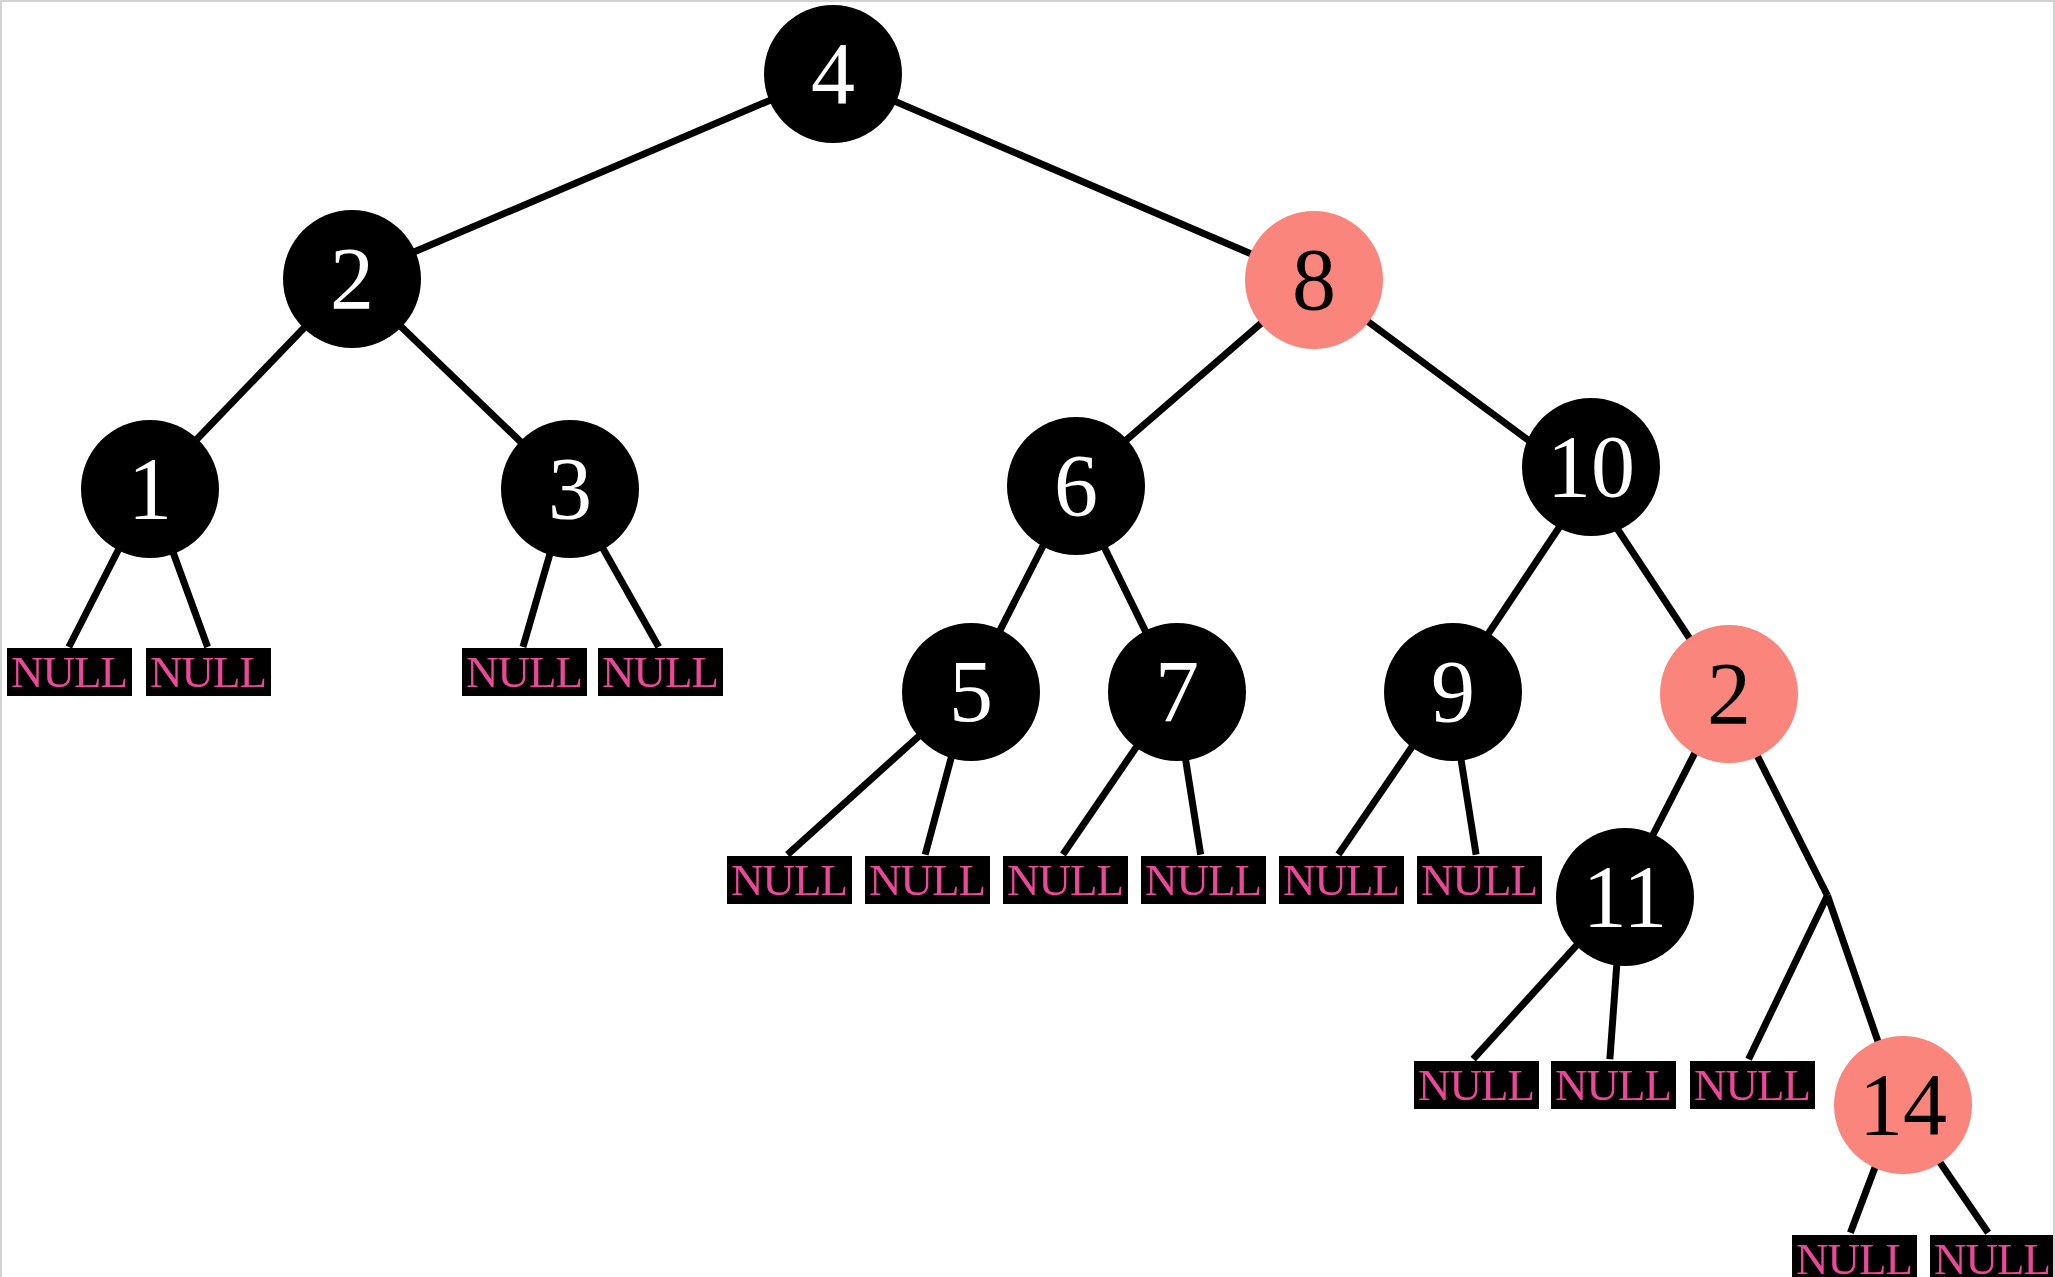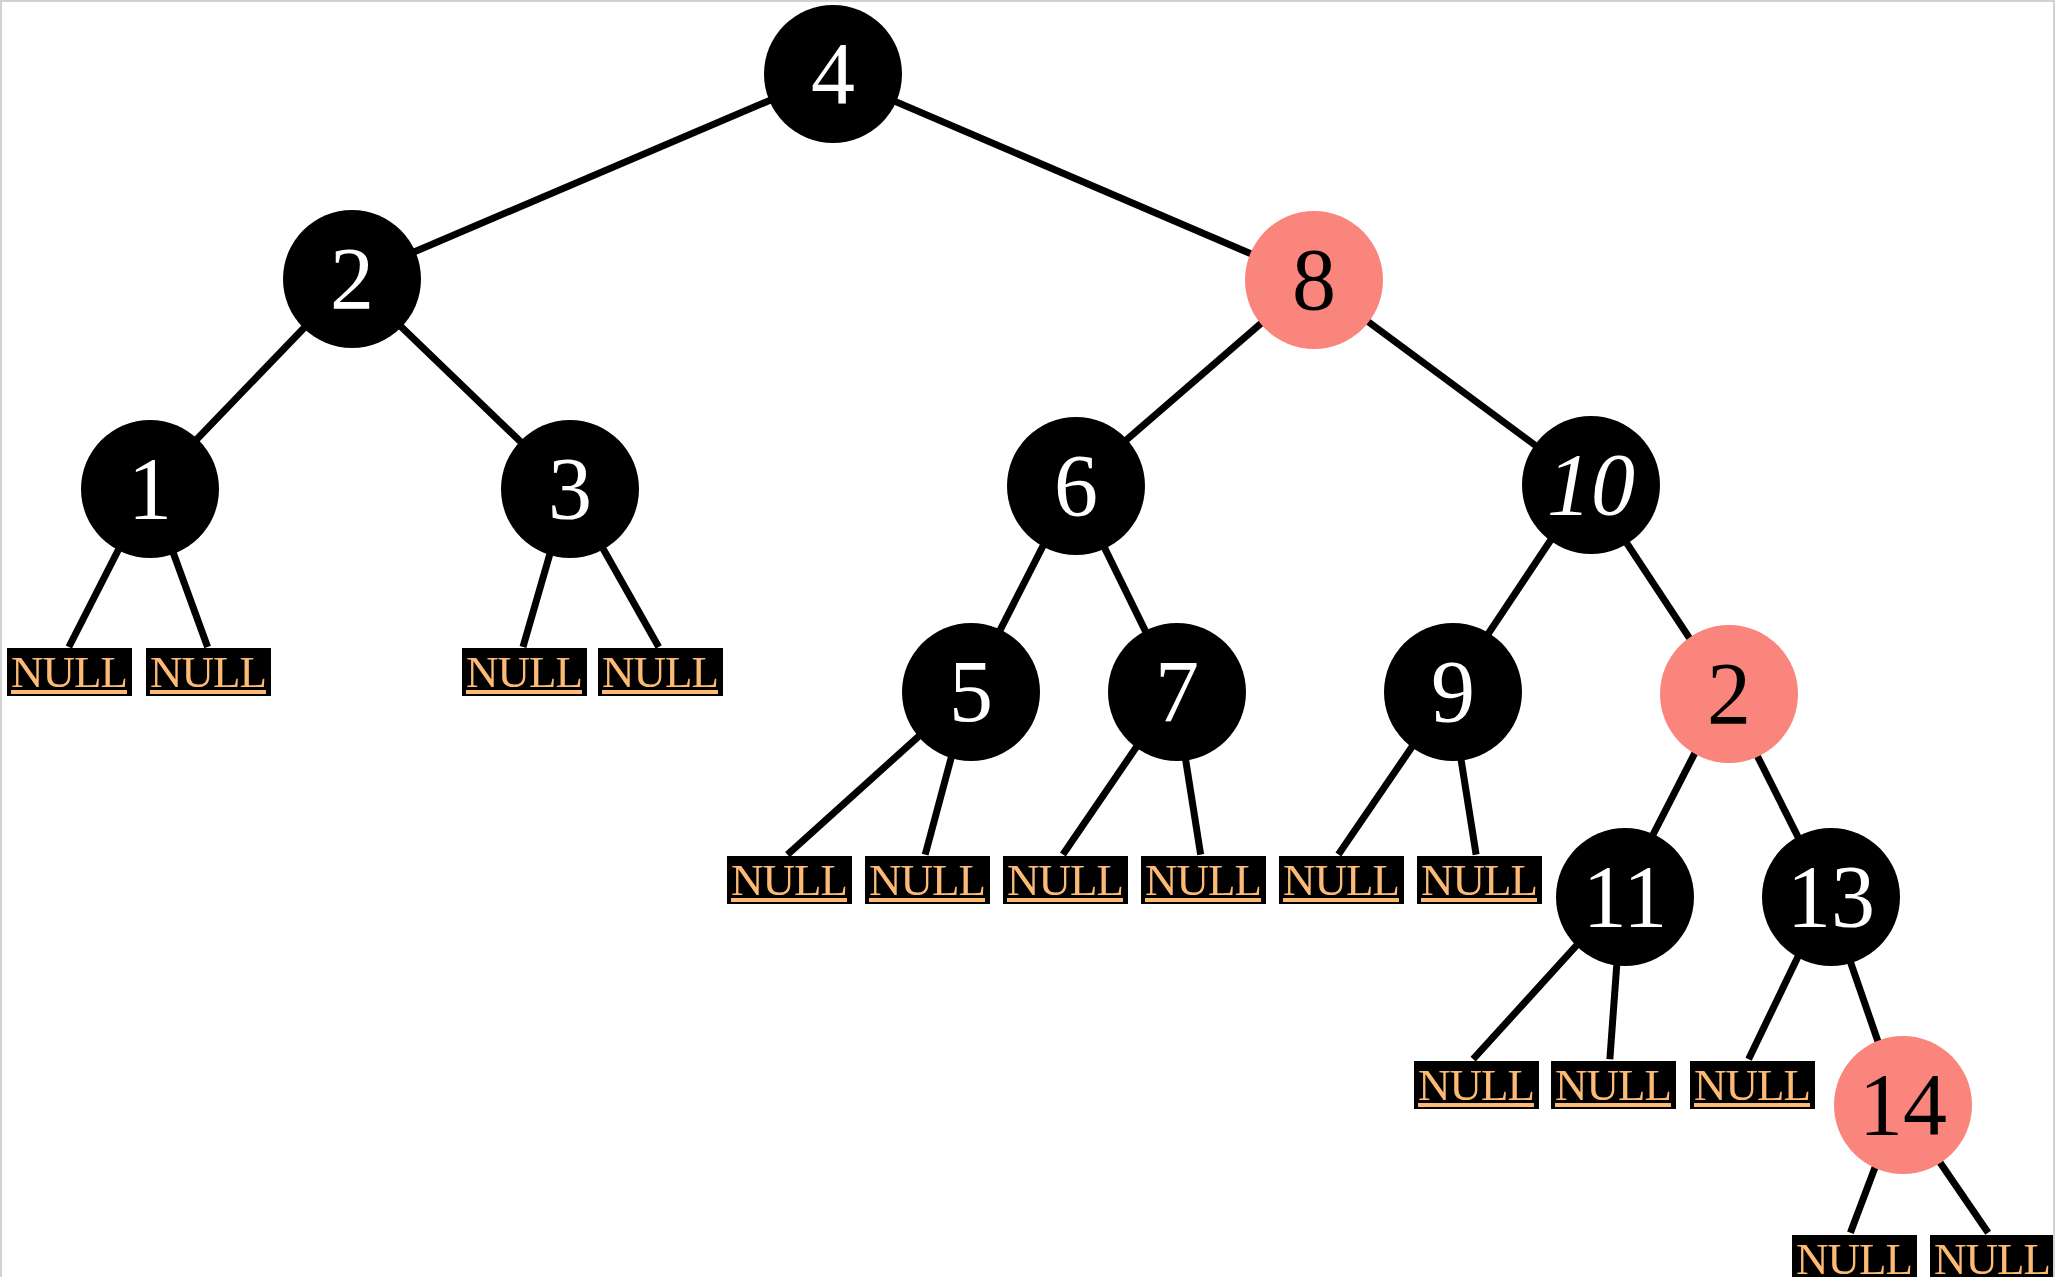--- a/index.html
+++ b/index.html
@@ -40,31 +40,30 @@
     background: #000000;
     color: #ffffff;
   }
   .tree-node.red {
     background: #f9857d;
     color: #000000;
   }
   .null-box {
     position: absolute;
     background: #000000;
-    color: #fdba74;
+    color: #ec4899;
     display: flex;
     align-items: center;
     justify-content: center;
     font-size: 45px;
     line-height: 1;
     letter-spacing: -1px;
     white-space: nowrap;
     overflow: hidden;
     user-select: none;
-    text-decoration: underline;
   }
 </style>
 </head>
 <body>
 
 <div class="stage">
   <svg class="edges-layer" xmlns="http://www.w3.org/2000/svg" width="2055" height="1277" viewBox="0 0 2055 1277">
       <line x1="831" y1="72" x2="350" y2="277" stroke="#000000" stroke-width="7"></line>
       <line x1="831" y1="72" x2="1312" y2="278" stroke="#000000" stroke-width="7"></line>
       <line x1="350" y1="277" x2="148" y2="487" stroke="#000000" stroke-width="7"></line>
@@ -105,40 +104,37 @@
     </div>
     <div class="tree-node black" style="left: 79px; top: 418px; width: 138px; height: 138px;">
       <span>1</span>
     </div>
     <div class="tree-node black" style="left: 499px; top: 418px; width: 138px; height: 138px;">
       <span>3</span>
     </div>
     <div class="tree-node black" style="left: 1005px; top: 415px; width: 138px; height: 138px;">
       <span>6</span>
     </div>
-    <div class="tree-node black" style="left: 1520px; top: 414px; width: 138px; height: 138px; font-style: italic;">
+    <div class="tree-node black" style="left: 1520px; top: 396px; width: 138px; height: 138px;">
       <span>10</span>
     </div>
     <div class="tree-node black" style="left: 900px; top: 621px; width: 138px; height: 138px;">
       <span>5</span>
     </div>
     <div class="tree-node black" style="left: 1106px; top: 621px; width: 138px; height: 138px;">
       <span>7</span>
     </div>
     <div class="tree-node black" style="left: 1382px; top: 621px; width: 138px; height: 138px;">
       <span>9</span>
     </div>
     <div class="tree-node red" style="left: 1658px; top: 623px; width: 138px; height: 138px;">
       <span>2</span>
     </div>
     <div class="tree-node black" style="left: 1554px; top: 826px; width: 138px; height: 138px; justify-content: center;">
       <span>11</span>
-    </div>
-    <div class="tree-node black" style="left: 1760px; top: 826px; width: 138px; height: 138px;">
-      <span>13</span>
     </div>
     <div class="tree-node red" style="left: 1832px; top: 1034px; width: 138px; height: 138px; justify-content: center;">
       <span>14</span>
     </div>
     <div class="null-box" style="left: 4.5px; top: 646px; width: 125px; height: 48px;">
       <span>NULL</span>
     </div>
     <div class="null-box" style="left: 143.5px; top: 646px; width: 125px; height: 48px;">
       <span>NULL</span>
     </div>

